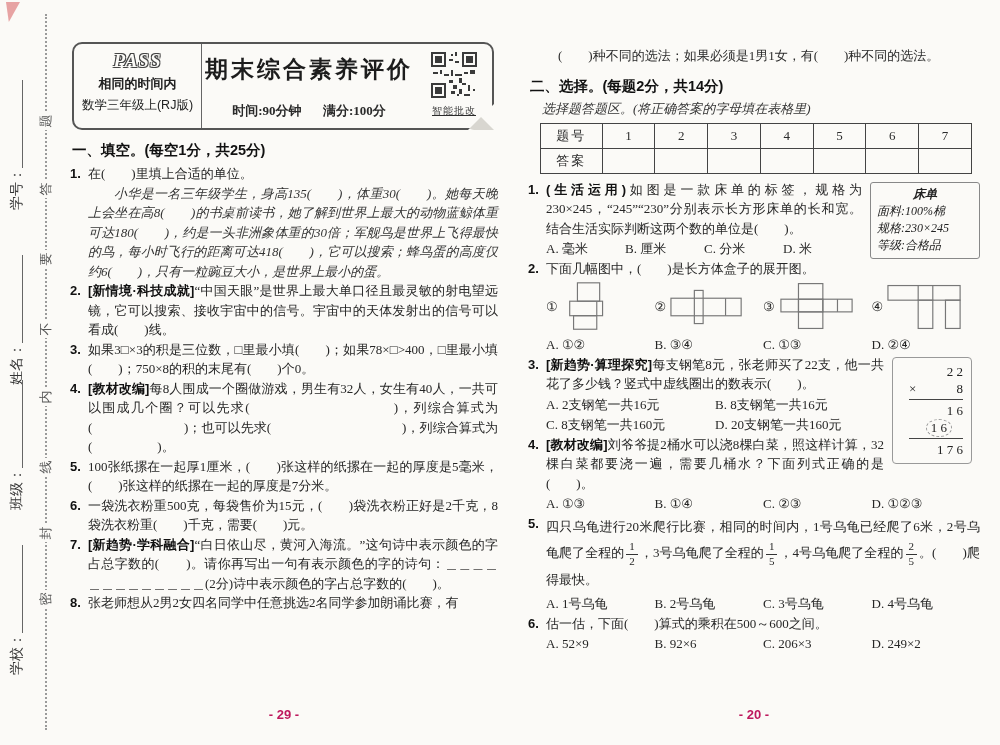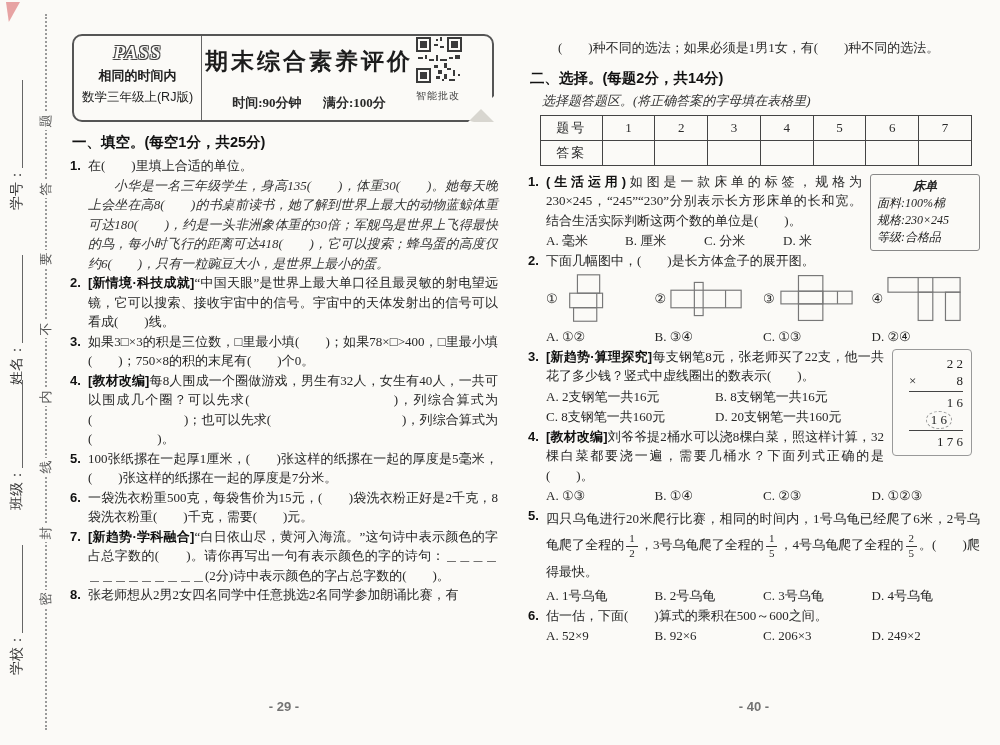--- a/index.html
+++ b/index.html
@@ -8,53 +8,53 @@
   .sheet { position:relative; width:1000px; height:745px; background:#fbfaf7; overflow:hidden; color:#2b2b2b; }
 
   
   .corner-mark { position:absolute; left:6px; top:2px; width:14px; height:20px; background:#e7a3a3; clip-path:polygon(0 0,100% 0,20% 100%); }
   .seal-line { position:absolute; left:45px; top:14px; height:716px; border-left:2px dotted #9a9a9a; }
   .seal-char { position:absolute; width:18px; height:18px; background:#fbfaf7; color:#555; font-size:13px; line-height:18px; text-align:center; transform:rotate(-90deg); font-family:"Liberation Serif","DejaVu Serif",serif; }
   .side-field { position:absolute; width:170px; height:20px; transform:rotate(-90deg); font-size:14px; color:#333; white-space:nowrap; font-family:"Liberation Sans","DejaVu Sans",sans-serif; }
   .side-field .blank { display:inline-block; width:88px; border-bottom:1px solid #666; height:14px; vertical-align:-2px; }
 
   
-  .page { position:absolute; top:4px; }
+  .page { position:absolute; top:12px; }
   .page-left  { left:70px;  width:428px; }
   .page-right { left:528px; width:452px; }
 
   
   .header-box { position:relative; margin:30px 4px 0 2px; border:2px solid #555; border-radius:10px; display:flex; height:88px; background:#fbfaf7; }
   .hb-left { width:128px; border-right:1.5px solid #666; padding:6px 4px; text-align:center; }
   .brand { font-family:"Liberation Serif","DejaVu Serif",serif; font-weight:bold; font-style:italic; font-size:19px; letter-spacing:1px; color:#fbfaf7; text-shadow:-1px -1px 0 #444,1px -1px 0 #444,-1px 1px 0 #444,1px 1px 0 #444; }
   .series { font-family:"Liberation Sans","DejaVu Sans",sans-serif; font-weight:bold; font-size:13px; margin-top:3px; color:#222; }
   .edition { font-family:"Liberation Sans","DejaVu Sans",sans-serif; font-size:12.5px; margin-top:4px; color:#222; }
   .hb-center { flex:1; text-align:center; padding-top:10px; }
   .paper-title { font-family:"Liberation Serif","DejaVu Serif",serif; font-weight:bold; font-size:23px; letter-spacing:3px; color:#1d1d1d; }
   .paper-meta { font-size:13px; font-weight:bold; margin-top:17px; color:#2a2a2a; }
   .paper-meta span { margin:0 9px; }
-  .hb-right { width:76px; text-align:left; padding-top:1px; }
+  .hb-right { width:76px; text-align:center; padding-top:8px;text-decoration:underline; }
   .qr-caption { font-size:10px; color:#444; margin-top:2px; letter-spacing:1px; }
   .fold-corner { position:absolute; right:-2px; bottom:-2px; width:26px; height:26px; background:#fbfaf7; clip-path:polygon(100% 0,100% 100%,0 100%); }
   .fold-corner:before { content:""; position:absolute; left:0; bottom:0; width:26px; height:26px; background:#d8d6d0; clip-path:polygon(0 100%,100% 100%,0 0); border-radius:0 0 0 6px; }
 
   
   .section-heading { font-family:"Liberation Sans","DejaVu Sans",sans-serif; font-weight:bold; font-size:14.5px; color:#111; margin:11px 0 4px 2px; }
   .q { position:relative; padding-left:18px; font-size:13px; line-height:19.5px; color:#262626; text-align:justify; }
   .q .qnum { position:absolute; left:0; top:0; font-family:"Liberation Sans","DejaVu Sans",sans-serif; font-weight:bold; color:#111; }
   .qtag { font-family:"Liberation Sans","DejaVu Sans",sans-serif; font-weight:bold; color:#111; }
   .kai { font-style:italic; color:#333; }
   .q .sub { text-indent:2em; }
   .opts { display:flex; margin-top:1px; }
   .opts span { flex:1; }
   .opts2 { display:flex; margin-top:1px; }
   .opts2 span { width:50%; }
   .exprs { display:flex; margin-top:1px; }
   .exprs span { flex:1; }
-  .page-num { position:absolute; width:100%; text-align:center; font-family:"Liberation Sans","DejaVu Sans",sans-serif; font-weight:bold; font-size:13px; color:#737373; top:695px; }
+  .page-num { position:absolute; width:100%; text-align:center; font-family:"Liberation Sans","DejaVu Sans",sans-serif; font-weight:bold; font-size:13px; color:#be185d; top:695px; }
 
   
   .continuation { padding-left:30px; font-size:13px; line-height:19.5px; margin-top:34px; }
   .note { font-size:13px; margin:2px 0 5px 14px; }
   table.answers { border-collapse:collapse; margin-left:12px; width:432px; }
   table.answers td { border:1.2px solid #444; height:25px; text-align:center; font-size:13px; width:47px; }
   table.answers td.lab { width:55px; letter-spacing:2px; }
   .label-box { float:right; width:110px; border:1.2px solid #888; border-radius:3px; padding:3px 6px 4px; margin:2px 0 2px 8px; font-style:italic; font-size:12px; line-height:17px; color:#222; }
   .label-box .lb-title { text-align:center; font-weight:bold; }
   .calc-box { float:right; width:80px; border:1.2px solid #999; border-radius:4px; padding:5px 8px 5px 16px; margin:2px 8px 2px 8px; font-family:Liberation Serif, serif; font-size:13px; line-height:17px; text-align:right; color:#222; }
@@ -358,15 +358,15 @@
       <span class="qnum">6.</span>
       <span>估一估，下面(　　)算式的乘积在500～600之间。</span>
       <div class="opts">
         <span>A. 52×9</span>
         <span>B. 92×6</span>
         <span>C. 206×3</span>
         <span>D. 249×2</span>
       </div>
     </div>
 
-    <div class="page-num">- 40 -</div>
+    <div class="page-num">- 20 -</div>
   </div>
 </div>
 
 </body></html>

